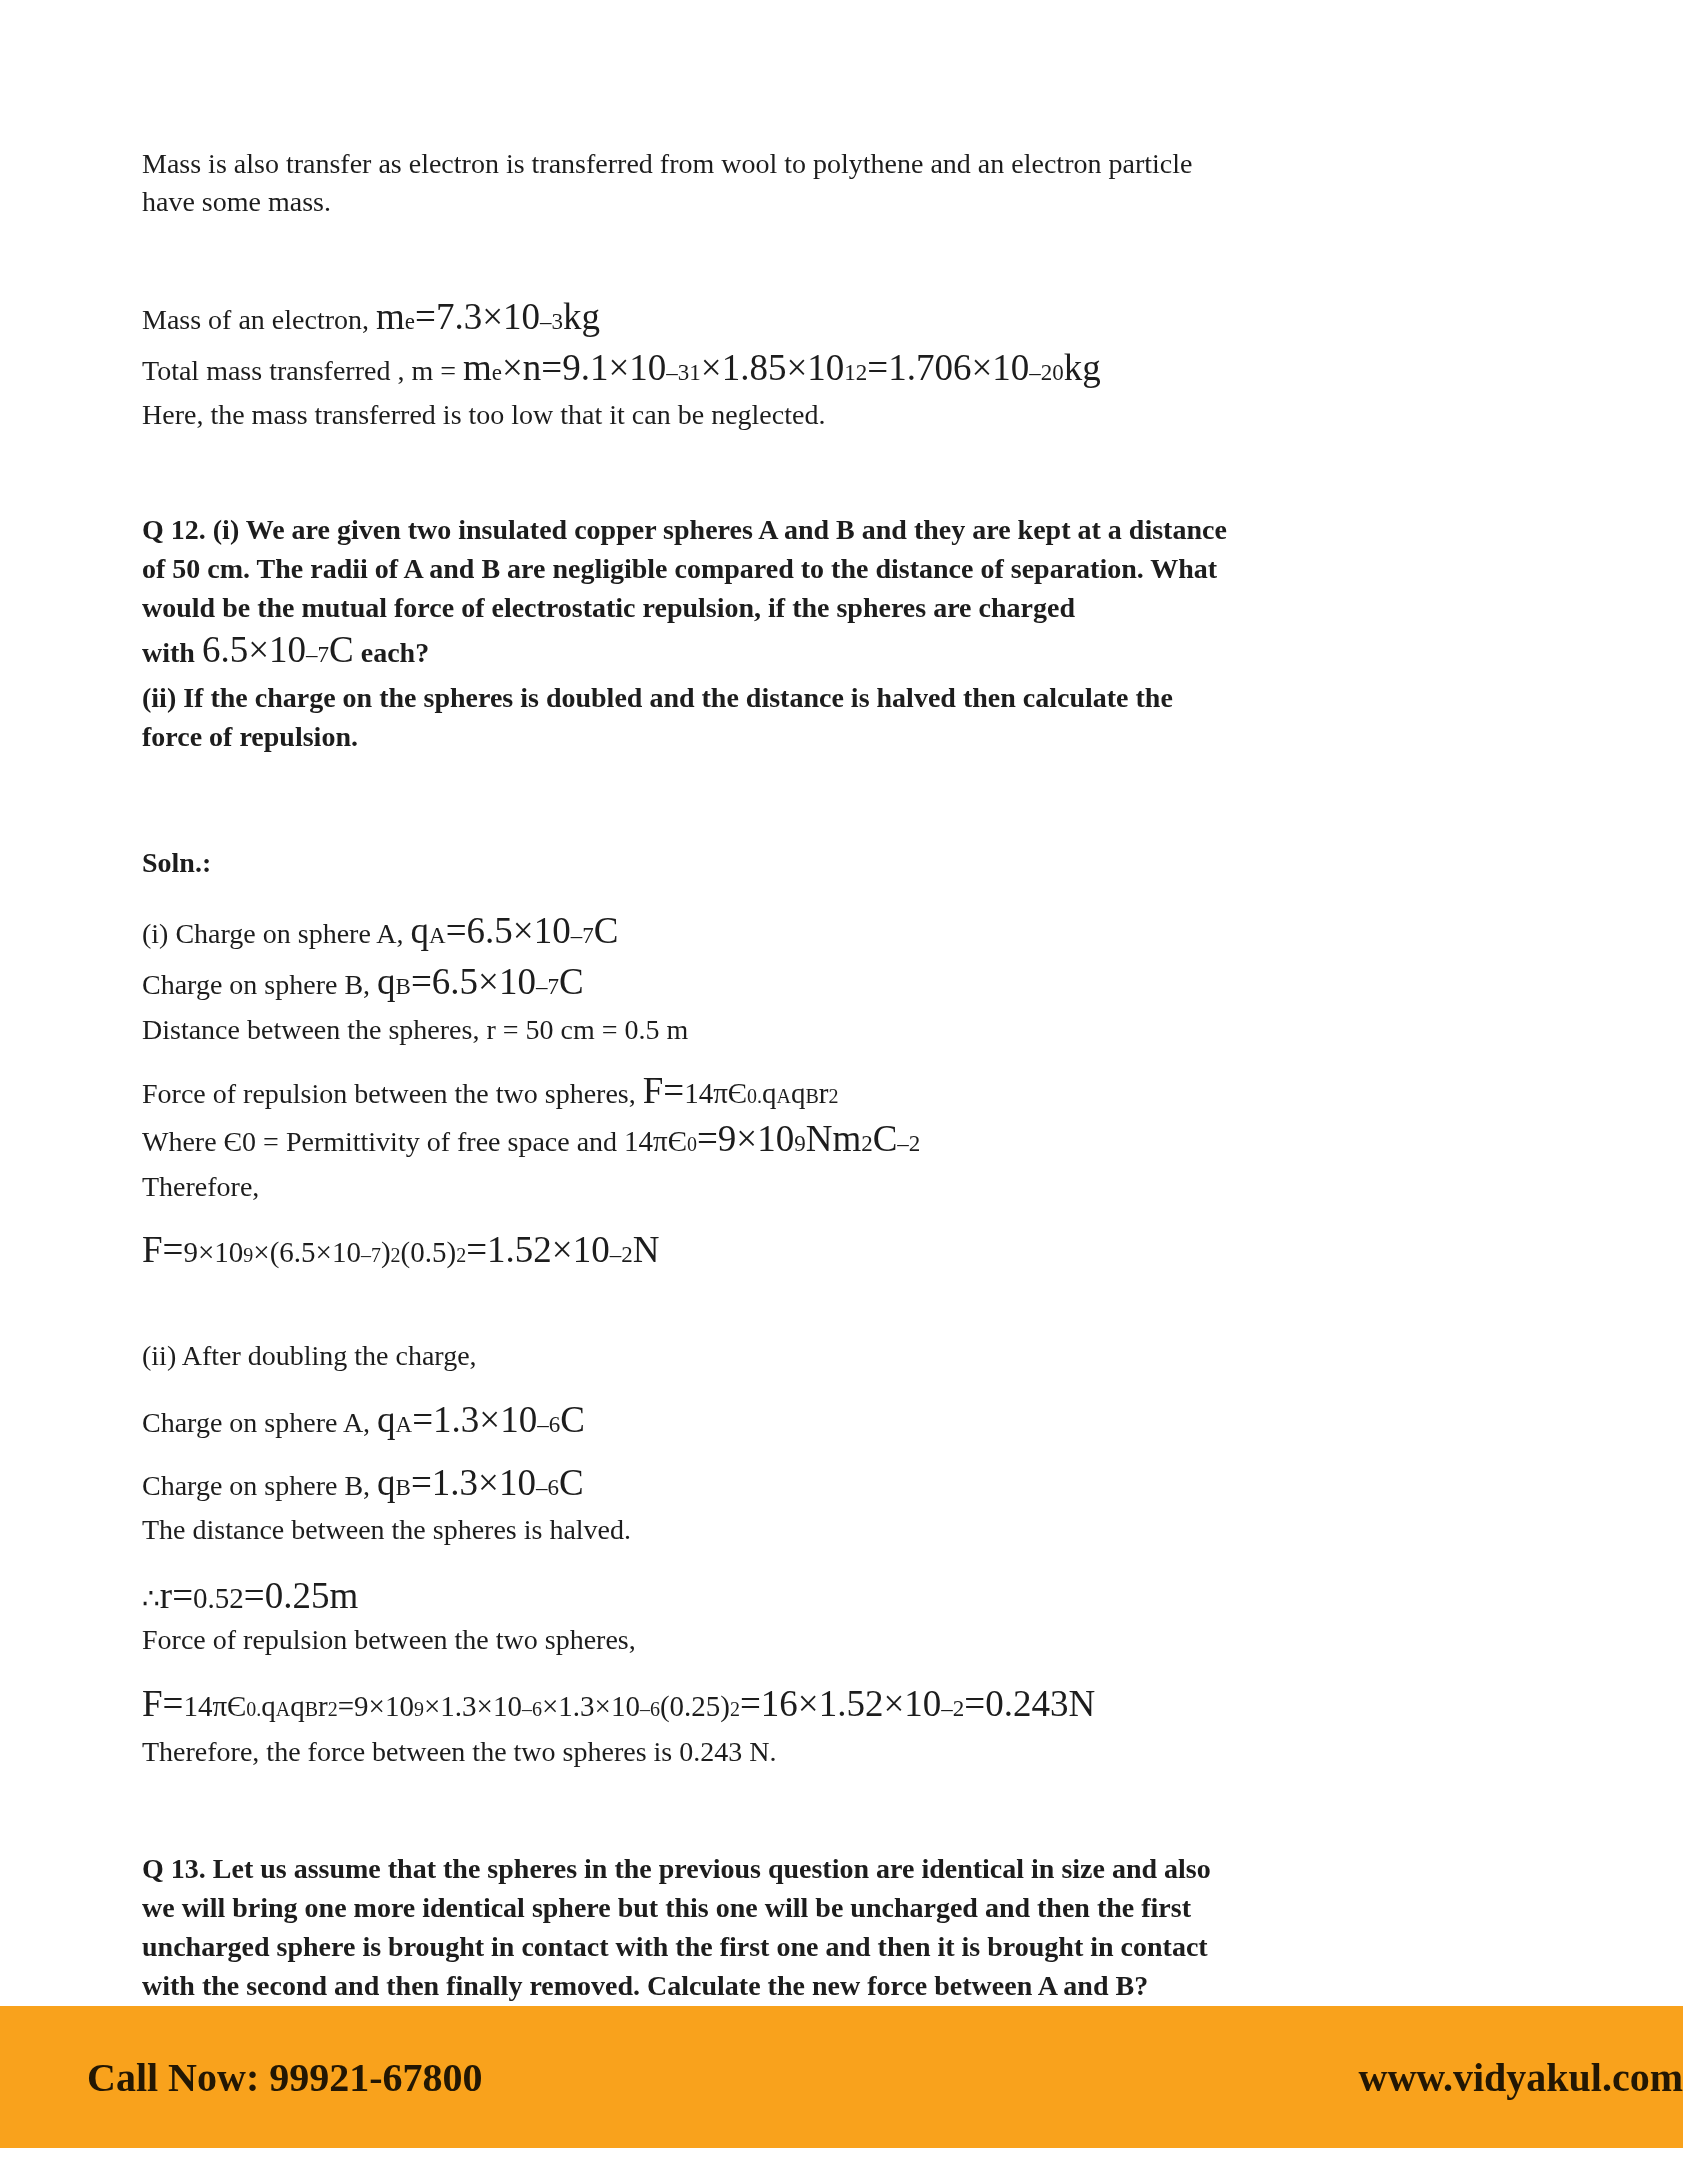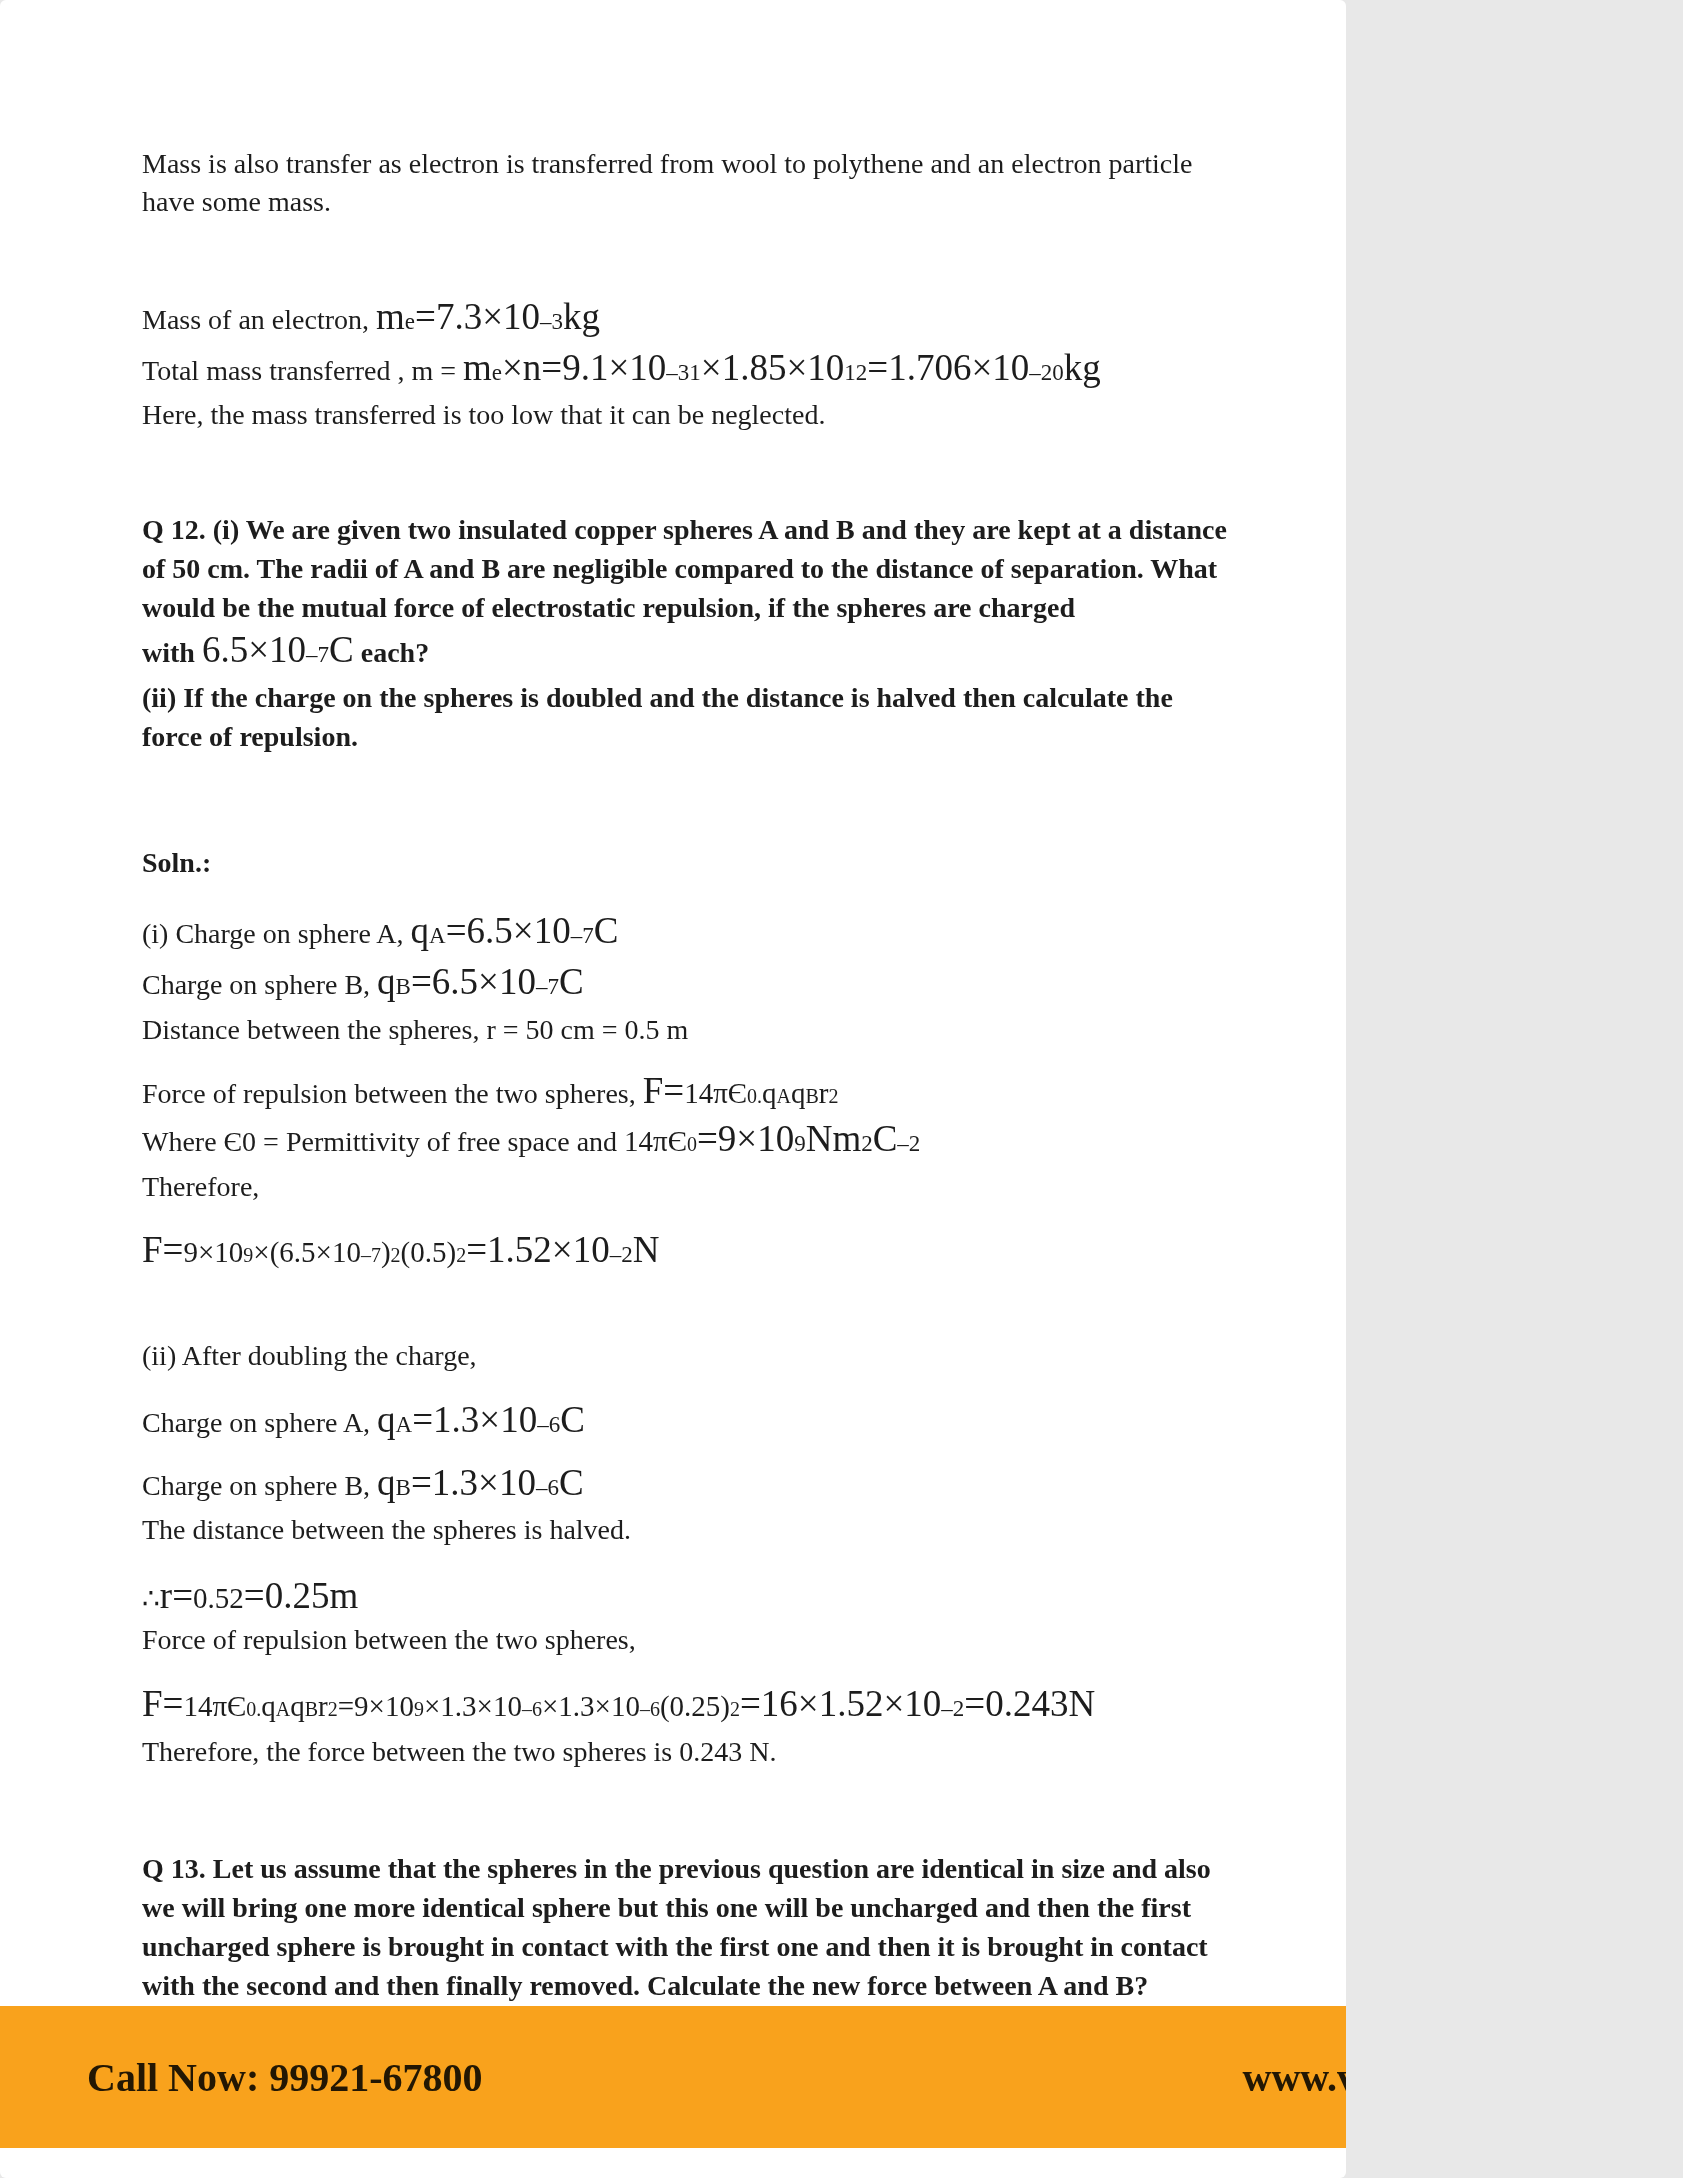--- a/index.html
+++ b/index.html
@@ -1,23 +1,22 @@
 <!DOCTYPE html>
 <html><head>
 <meta charset="utf-8">
 <style>
   html,body{margin:0;padding:0;background:#e8e8e8;}
   .page{
     position:relative;
-    width:1346px;height:2178px;
+    width:1683px;height:2178px;
     background:#ffffff;
     overflow:hidden;
     font-family:"Liberation Serif", serif;
     color:#1d1d1d;
-    border-radius:6px;
   }
   .content{
     position:absolute;
     left:142px; top:145px;
     width:1426px;
   }
   p{margin:0;}
   .t{font-size:28px; line-height:38px;}
   .bold{font-weight:bold;}
   
@@ -52,21 +51,21 @@
   #b-q13  {margin-top:77px;  line-height:39px;}
 
   .footer{
     position:absolute;
     left:0; top:2006px;
     width:1683px; height:142px;
     display:flex;
     align-items:center;
     justify-content:space-between;
     box-sizing:border-box;
-    padding-left:87px; padding-right:116px;
+    padding-left:87px; 
     font-weight:bold;
     font-size:40px;
     color:#231703;
   }
 </style>
 </head>
 <body>
 
 <div class="page" style="background: rgb(255, 255, 255); color: rgb(29, 29, 29);">
   <div class="content">

